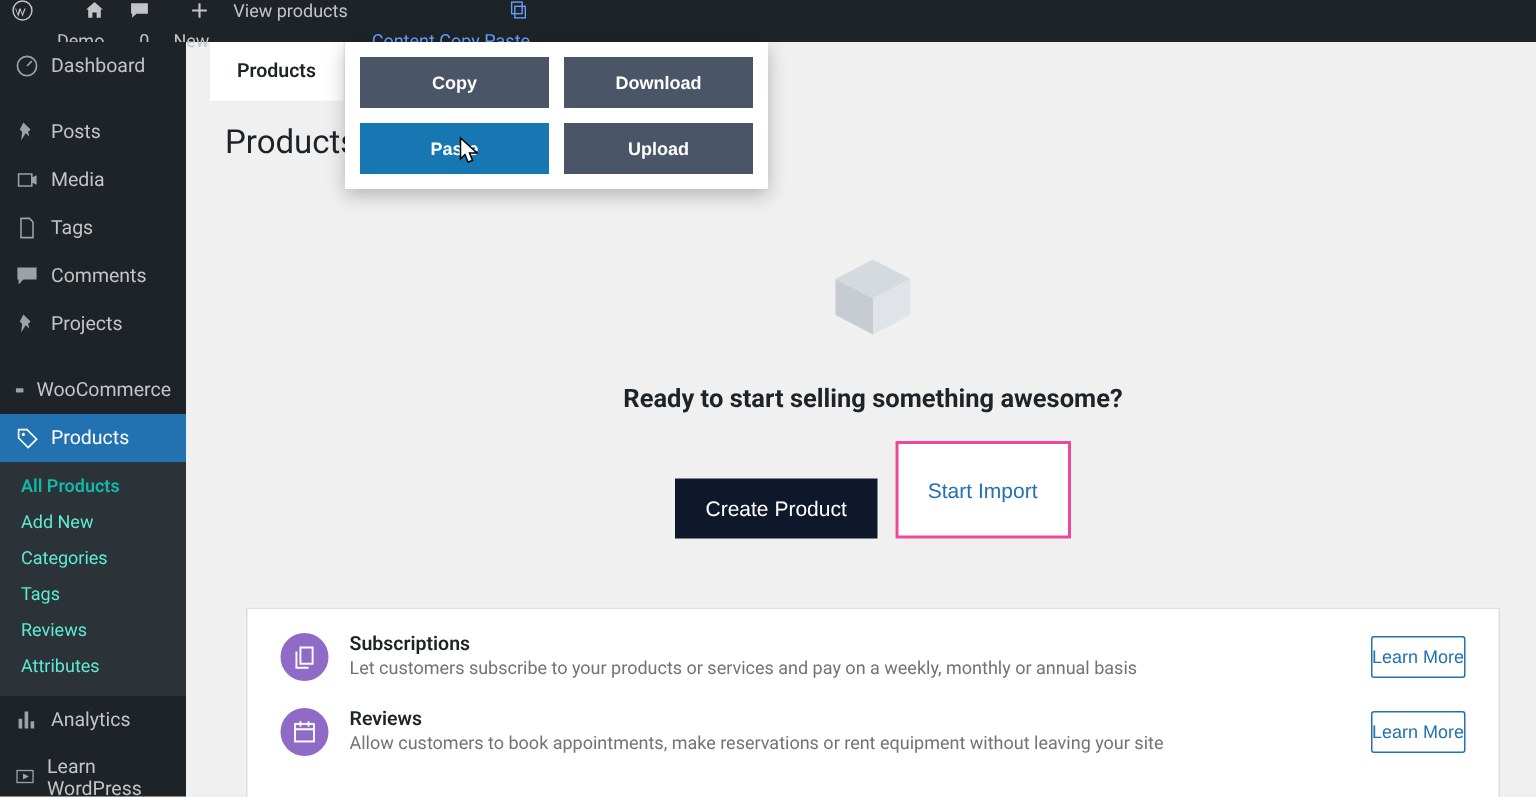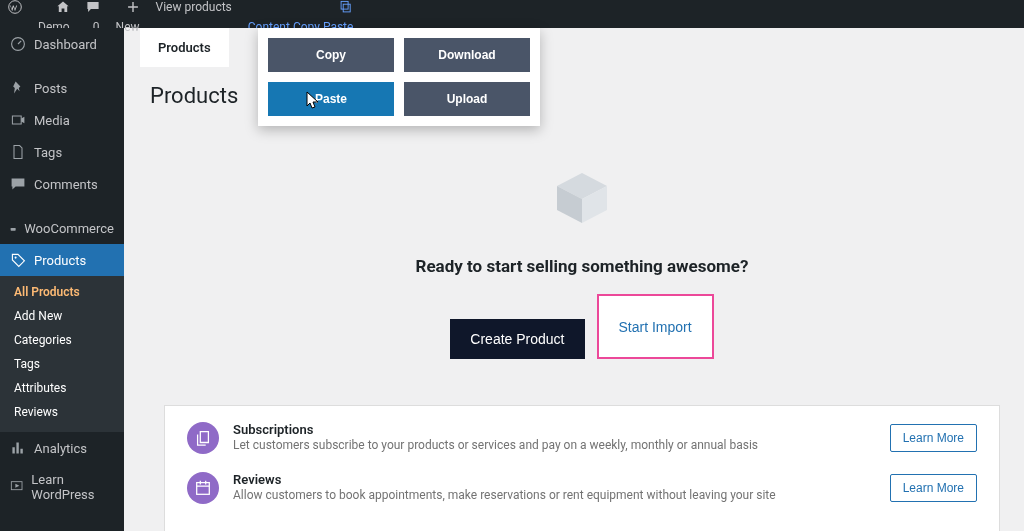--- a/index.html
+++ b/index.html
@@ -12,22 +12,22 @@
   .adminbar .ab-item.highlight span.txt { color:#66a0ff; }
   .ab-icon { width:14px; height:14px; display:inline-block; }
 
   
   .sidebar { position:absolute; top:28px; left:0; width:124px; bottom:0; background:#1d2327; color:#c3c4c7; }
   .sidebar .menu-item { display:flex; align-items:center; gap:8px; padding:8px 10px; font-size:13px; cursor:pointer; }
   .sidebar .menu-item.top { background:#1d2327; }
   .sidebar .menu-item.active { background:#2271b1; color:#fff; position:relative; }
   .sidebar .menu-item.active::after { content:""; position:absolute; right:-8px; top:50%; margin-top:-8px; border:8px solid transparent; border-right-color:#f0f0f1; }
   .sidebar .submenu { background:#2c3338; padding:4px 0 8px 0; }
-  .sidebar .submenu .sub-item { padding:5px 10px 5px 14px; font-size:12px; color:#ffffff; cursor:pointer; }
-  .sidebar .submenu .sub-item.sel { color:#fdba74; font-weight:600; }
+  .sidebar .submenu .sub-item { padding:5px 10px 5px 14px; font-size:12px; color:#5eead4; cursor:pointer; }
+  .sidebar .submenu .sub-item.sel { color:#14b8a6; font-weight:600; }
   .sb-icon { width:16px; height:16px; display:inline-block; }
 
   
   .main { position:absolute; left:140px; top:28px; right:0; bottom:0; background:#f0f0f1; }
   .screen-tab { background:#fff; display:inline-block; padding:12px 18px; font-size:13px; font-weight:600; }
   .page-title { font-size:22px; font-weight:400; padding:16px 10px 0 10px; }
 
   .onboard { text-align:center; margin-top:60px; }
   .onboard-box { width:70px; height:60px; margin:0 auto 28px auto; }
   .onboard-h { font-size:17px; font-weight:700; }
@@ -35,24 +35,24 @@
   .btn-primary { background:#0f172a; color:#fff; border:none; padding:12px 20px; font-size:14px; cursor:pointer;margin-top:25px; }
   .btn-outline { background:#fff; border:2px solid #ec4899; color:#2271b1; padding:12px 20px; font-size:14px; cursor:pointer; }
 
   .others { background:#fff; border:1px solid #ddd; margin:46px 24px 0 24px; padding:16px 22px; }
   .others-h { font-size:13px; font-weight:700; color:#606a73; margin-bottom:18px; }
   .prod-row { display:flex; align-items:flex-start; gap:14px; margin-bottom:18px; }
   .prod-icon { width:32px; height:32px; border-radius:50%; background:#8f6ac7; display:flex; align-items:center; justify-content:center; flex-shrink:0; }
   .prod-body { flex:1; }
   .prod-title { font-weight:600; font-size:13px; }
   .prod-desc { font-size:12px; color:#737373; line-height:1.4; }
-  .learn { border:1px solid #2271b1; color:#2271b1; background:#fff; padding:6px 12px; font-size:12px; border-radius:2px; cursor:pointer; white-space:nowrap; margin-left:12px; align-self:center; }
-
-  
-  .ccp-panel { position:absolute; left:230px; top:28px; width:282px; background:#fff; box-shadow:0 4px 12px rgba(0,0,0,.25); padding:10px; z-index:50;margin-left:28px; }
+  .learn { border:1px solid #2271b1; color:#2271b1; background:#fff; padding:6px 0; font-size:12px; border-radius:2px; cursor:pointer; white-space:nowrap; margin-left:12px; align-self:center; }
+
+  
+  .ccp-panel { position:absolute; left:230px; top:28px; width:282px; background:#fff; box-shadow:0 4px 12px rgba(0,0,0,.25); padding:10px; z-index:50; }
   .ccp-grid { display:flex; flex-wrap:wrap; gap:10px; }
   .ccp-btn { flex:1 1 calc(50% - 5px); background:#4a5568; color:#fff; border:none; height:34px; font-size:12px; font-weight:600; cursor:pointer; }
   .ccp-btn.primary { background:#1677b3; }
   .cursor { position:absolute; left:306px; top:91px; z-index:60; pointer-events:none; }
 </style>
 </head>
 <body>
 
 <div class="adminbar">
   <div class="ab-item">
@@ -129,42 +129,48 @@
           <path d="M5 2h7l3 3v13H5z" fill="none" stroke="#9ca2a7" stroke-width="1.3"></path>
         </svg></span>
     <span>Tags</span>
   </div>
   <div class="menu-item">
     <span class="sb-icon"><svg viewBox="0 0 20 20" fill="#9ca2a7">
           <path d="M2 3h16v10H7l-4 4V13H2z"></path>
         </svg></span>
     <span>Comments</span>
   </div>
+  <div class="menu-item">
+    <span class="sb-icon"><svg viewBox="0 0 20 20" fill="#9ca2a7">
+          <path d="M7 2l6 6-2 2 1 4-3-3-4 6 1-7-2-2z"></path>
+        </svg></span>
+    <span>Projects</span>
+  </div>
   <div style="height:12px"></div>
 
   <div class="menu-item">
     <span class="sb-icon"><svg viewBox="0 0 20 20">
           <rect x="2" y="6" width="16" height="9" rx="2" fill="#9ca2a7"></rect>
         </svg></span>
     <span>WooCommerce</span>
   </div>
   <div class="menu-item active">
     <span class="sb-icon"><svg viewBox="0 0 20 20" fill="#fff">
           <path d="M3 3h7l8 8-7 7-8-8z" fill="none" stroke="#fff" stroke-width="1.4"></path>
           <circle cx="7" cy="7" r="1.3"></circle>
         </svg></span>
     <span>Products</span>
   </div>
   <div class="submenu">
     <div class="sub-item sel">All Products</div>
     <div class="sub-item">Add New</div>
     <div class="sub-item">Categories</div>
     <div class="sub-item">Tags</div>
+    <div class="sub-item">Reviews</div>
     <div class="sub-item">Attributes</div>
-    <div class="sub-item">Reviews</div>
   </div>
 
   <div class="menu-item">
     <span class="sb-icon"><svg viewBox="0 0 20 20" fill="#9ca2a7">
           <path d="M3 17V9h3v8zm5 0V3h3v14zm5 0v-6h3v6z"></path>
         </svg></span>
     <span>Analytics</span>
   </div>
   <div class="menu-item">
     <span class="sb-icon"><svg viewBox="0 0 20 20" fill="#9ca2a7">

